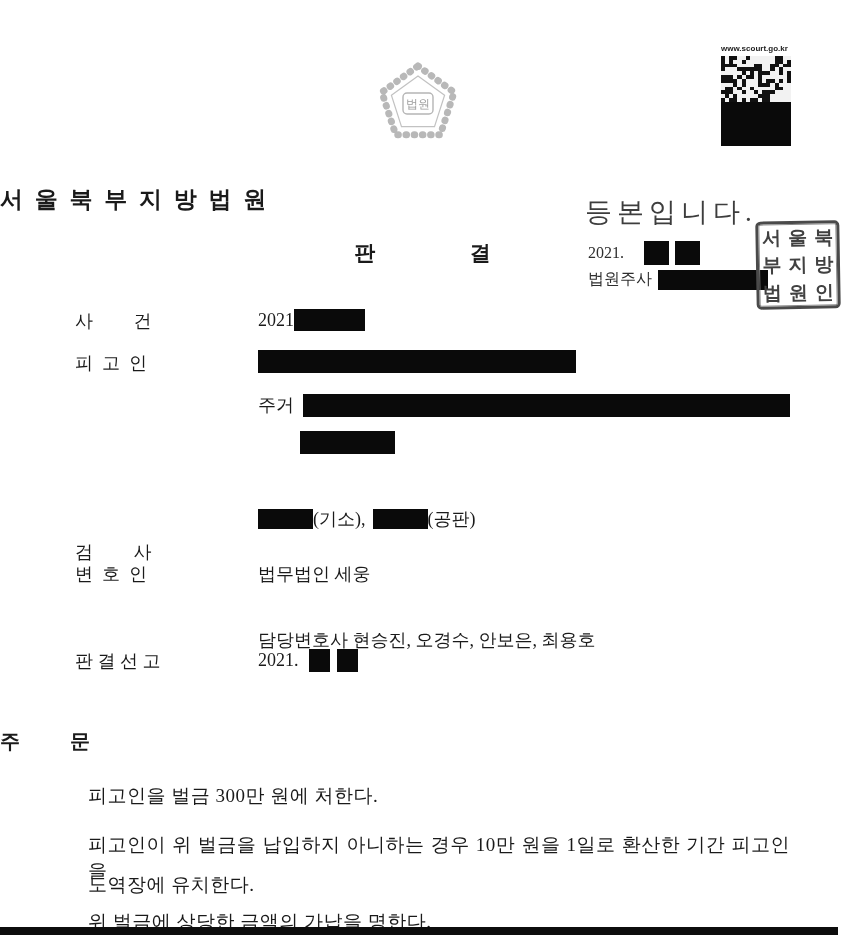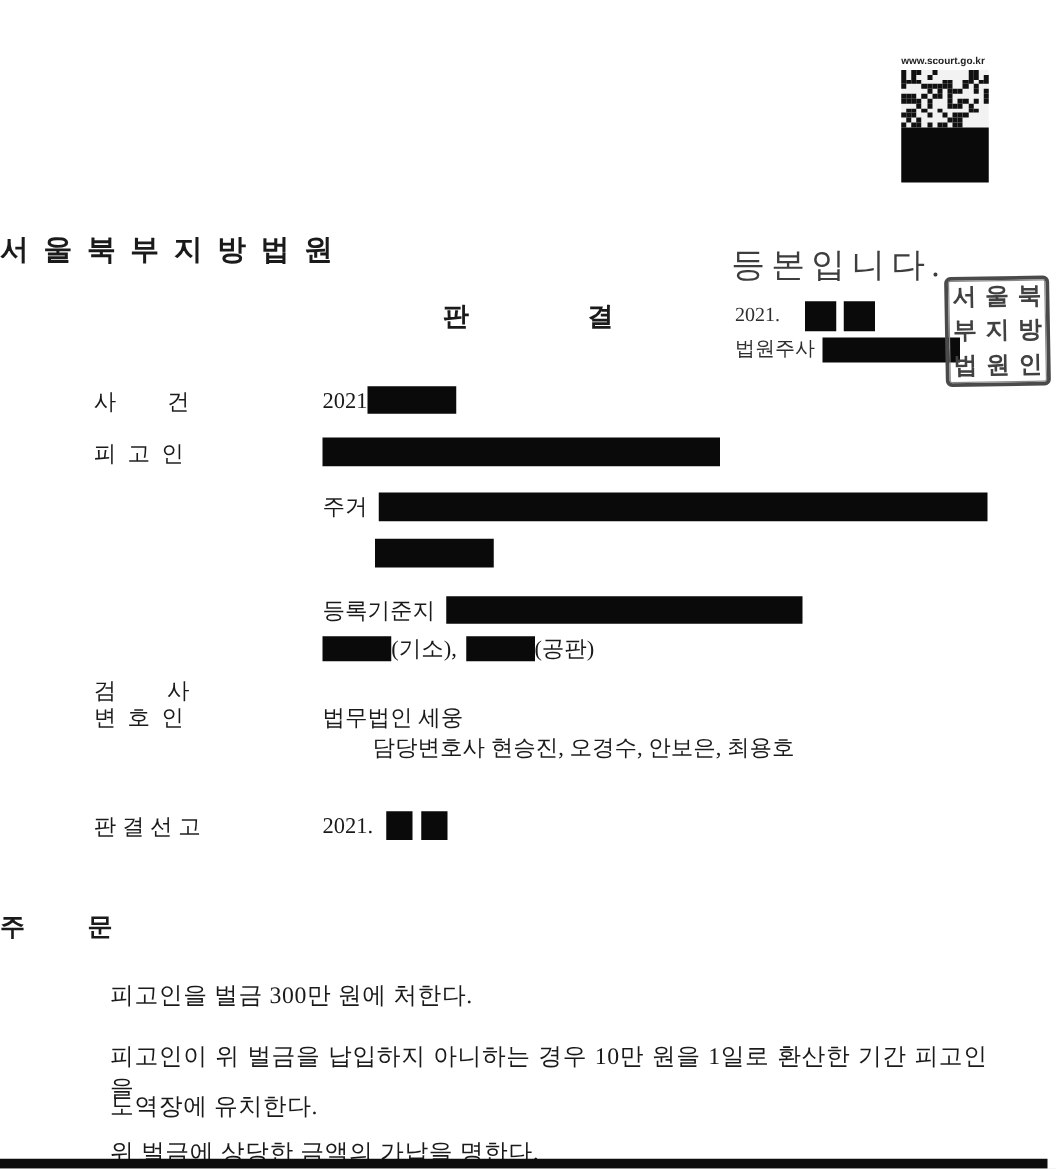--- a/index.html
+++ b/index.html
@@ -38,20 +38,28 @@
   .body-line{position:absolute;left:88px;font-size:19px;letter-spacing:0.5px;}
   .justify{width:702px;text-align:justify;text-align-last:justify;}
   .order-heading{left:0;top:728px;width:845px;text-align:left;font-size:20px;font-weight:bold;}
   .bottom-bar{left:0;top:927px;width:838px;height:8px;background:#0d0d0d;z-index:5;}
 </style>
 </head>
 <body>
 
 <div class="page">
 
+  <div class="abs emblem">
+    <svg width="88" height="84" viewBox="0 0 88 84">
+      <polygon points="44,6 80.1,32.3 66.3,74.7 21.7,74.7 7.9,32.3" fill="none" stroke="#b8b8b8" stroke-width="7" stroke-dasharray="0.6 7.6" stroke-linecap="round"></polygon>
+      <polygon points="44,16 70.6,35.3 60.5,66.7 27.5,66.7 17.4,35.3" fill="none" stroke="#c2c2c2" stroke-width="1.2"></polygon>
+      <rect x="29" y="33" width="30" height="21" rx="4" fill="none" stroke="#b5b5b5" stroke-width="1.4"></rect>
+      <text x="44" y="48" text-anchor="middle" font-size="12" fill="#9d9d9d">법원</text>
+    </svg>
+  </div>
 
   <div class="abs qr-wrap">
     <div class="qr-label">www.scourt.go.kr</div>
     <div class="qr-code">
         <div class="qc b"></div>
         <div class="qc"></div>
         <div class="qc b"></div>
         <div class="qc b"></div>
         <div class="qc"></div>
         <div class="qc"></div>
@@ -291,36 +299,32 @@
 
   <div class="row-label" style="top:351px;">피  고  인</div>
   <div class="redact" style="left:258px;top:350px;width:318px;height:23px;"></div>
 
   <div class="row-value inline-row" style="top:393px;">
     <span>주거</span>
     <span class="redact-inline" style="width:487px;height:23px;margin-left:9px;"></span>
   </div>
   <div class="redact" style="left:300px;top:431px;width:95px;height:23px;"></div>
 
-  <div class="row-value inline-row" style="top:476px;">
-    <span>등록기준지</span>
-    <span class="redact-inline" style="width:285px;height:22px;margin-left:9px;"></span>
-  </div>
 
   <div class="row-label" style="top:540px;">검         사</div>
   <div class="row-value inline-row" style="top:507px;">
     <span class="redact-inline" style="width:55px;height:20px;"></span>
     <span>(기소),</span>
     <span class="redact-inline" style="width:55px;height:20px;margin-left:7px;"></span>
     <span>(공판)</span>
   </div>
 
   <div class="row-label" style="top:562px;">변  호  인</div>
   <div class="row-value" style="top:562px;">법무법인 세웅</div>
-  <div class="row-value" style="top:586px;margin-left:40px;">담당변호사 현승진, 오경수, 안보은, 최용호</div>
+  <div class="row-value" style="top:628px;">담당변호사 현승진, 오경수, 안보은, 최용호</div>
 
   <div class="row-label" style="top:649px;">판 결 선 고</div>
   <div class="row-value inline-row" style="top:649px;">
     <span>2021.</span>
     <span class="redact-inline" style="width:21px;height:23px;margin-left:10px;"></span>
     <span class="redact-inline" style="width:21px;height:23px;margin-left:7px;"></span>
   </div>
 
   <div class="abs order-heading pre">주          문</div>
   <div class="body-line" style="top:783px;">피고인을 벌금 300만 원에 처한다.</div>

